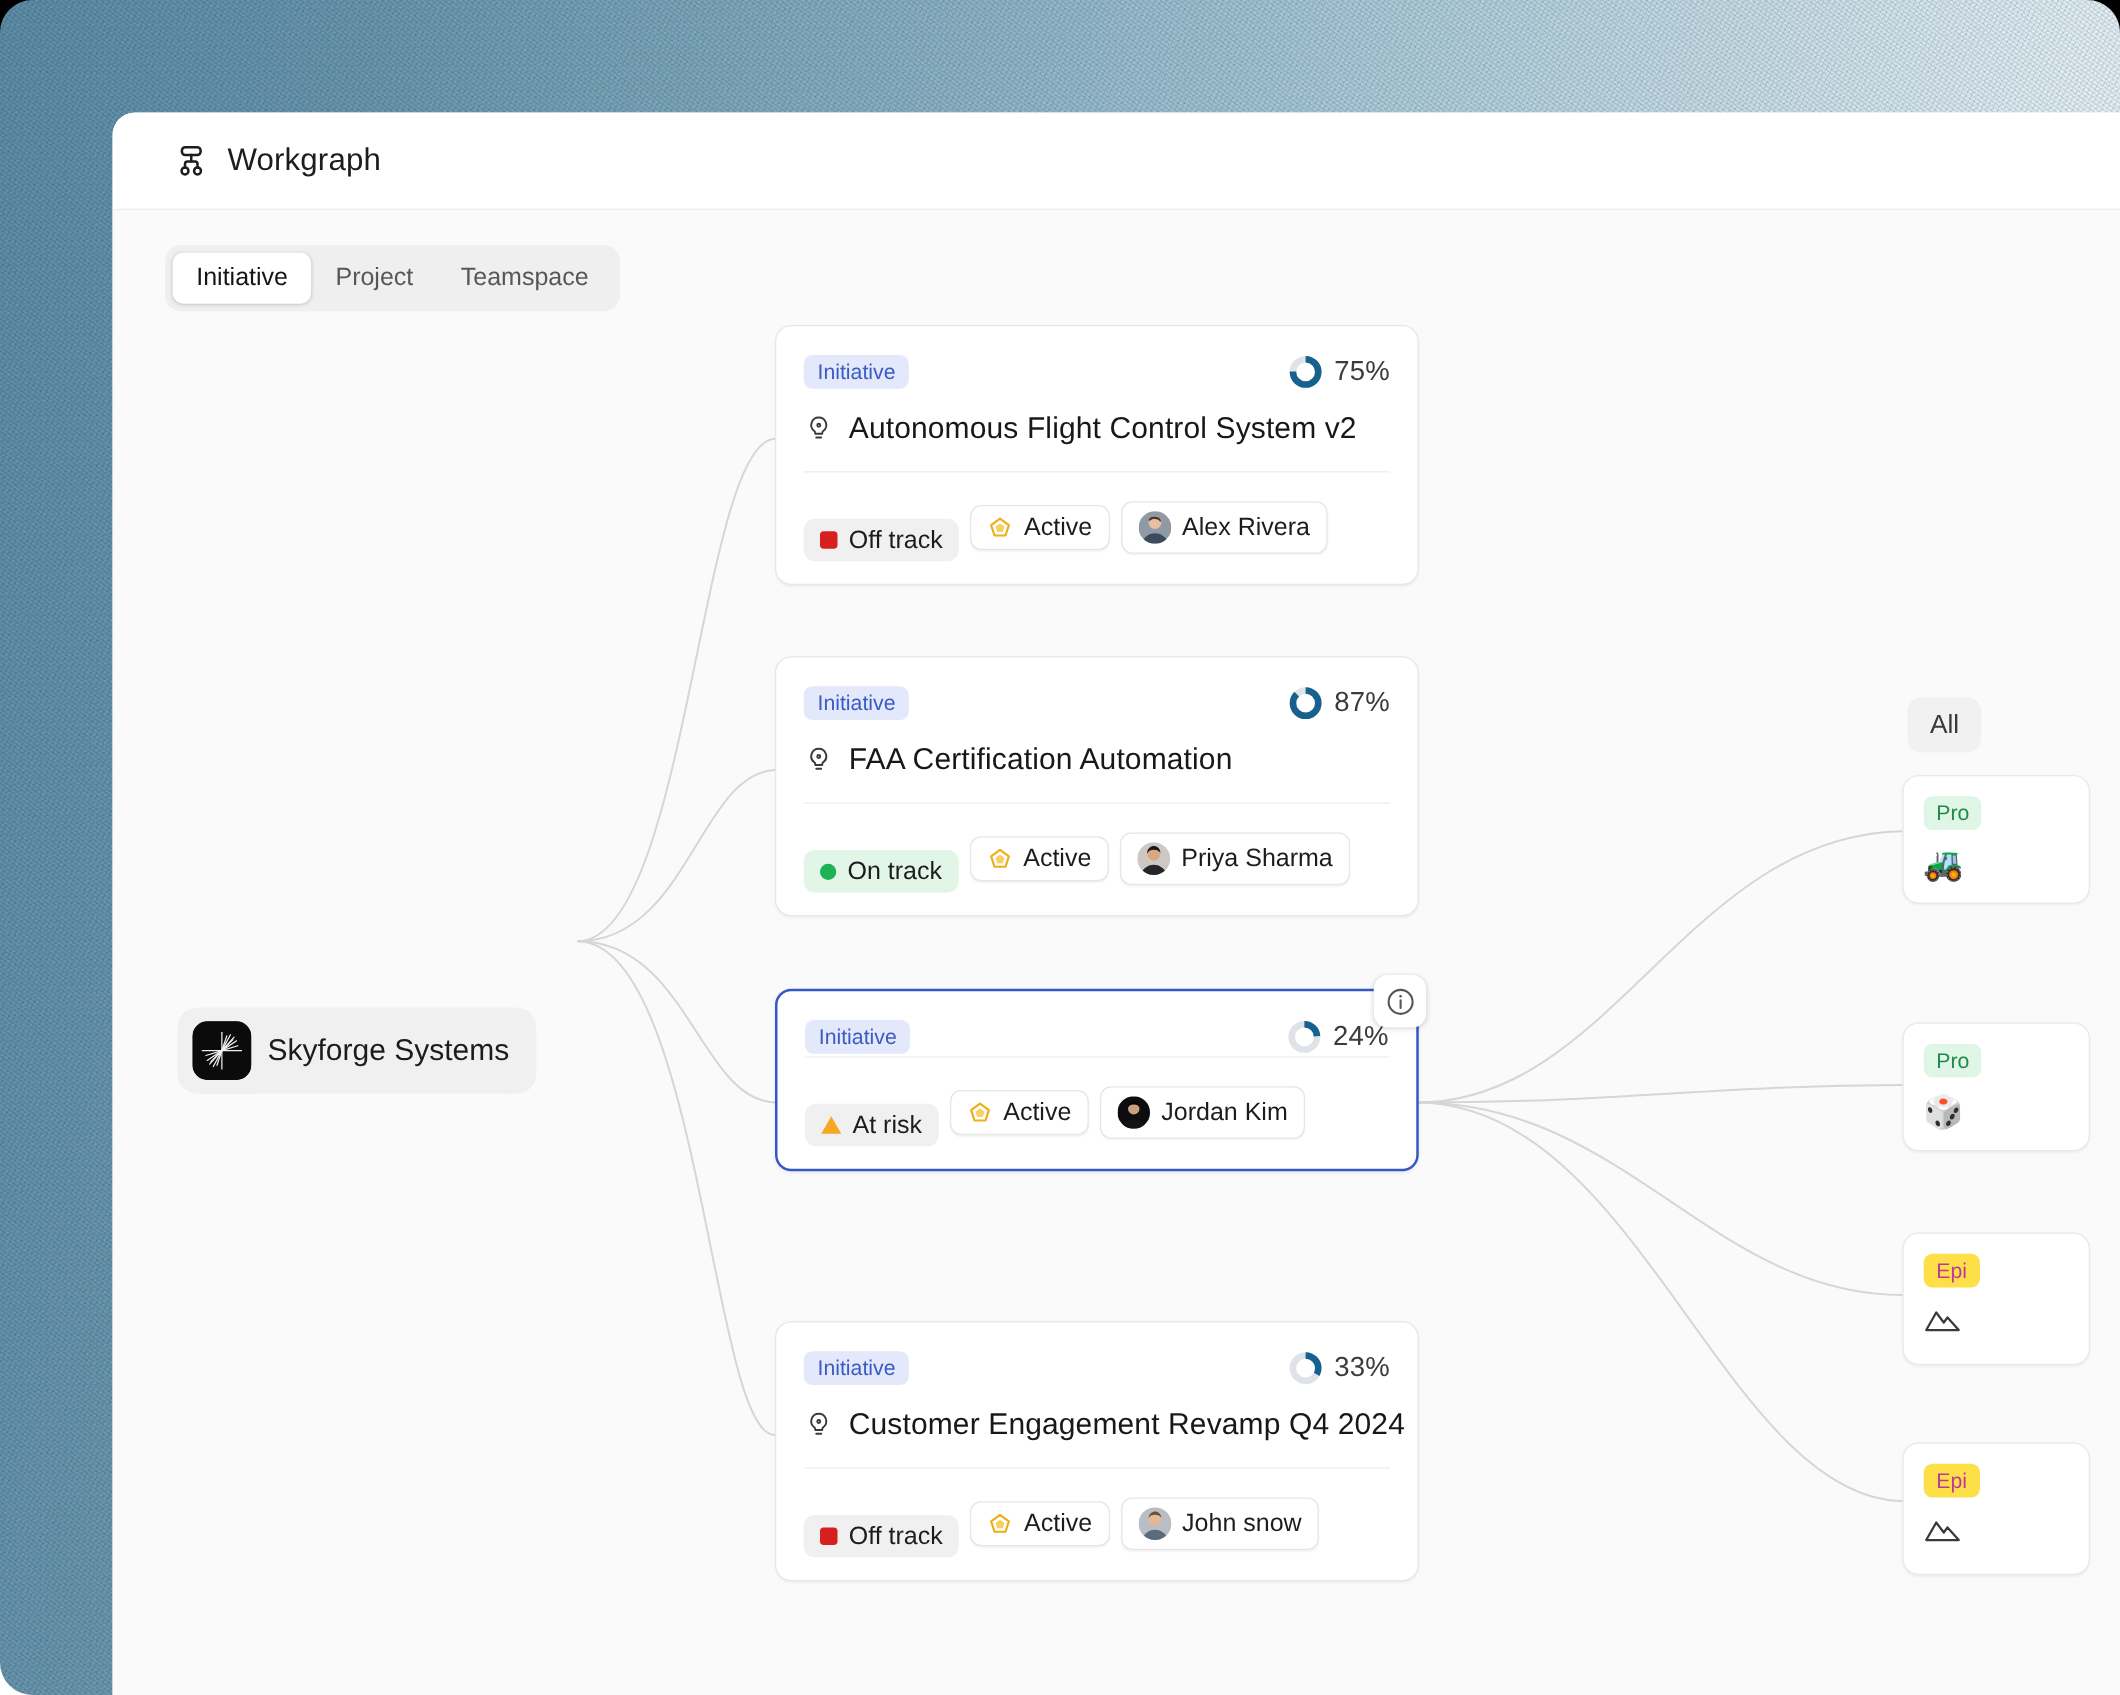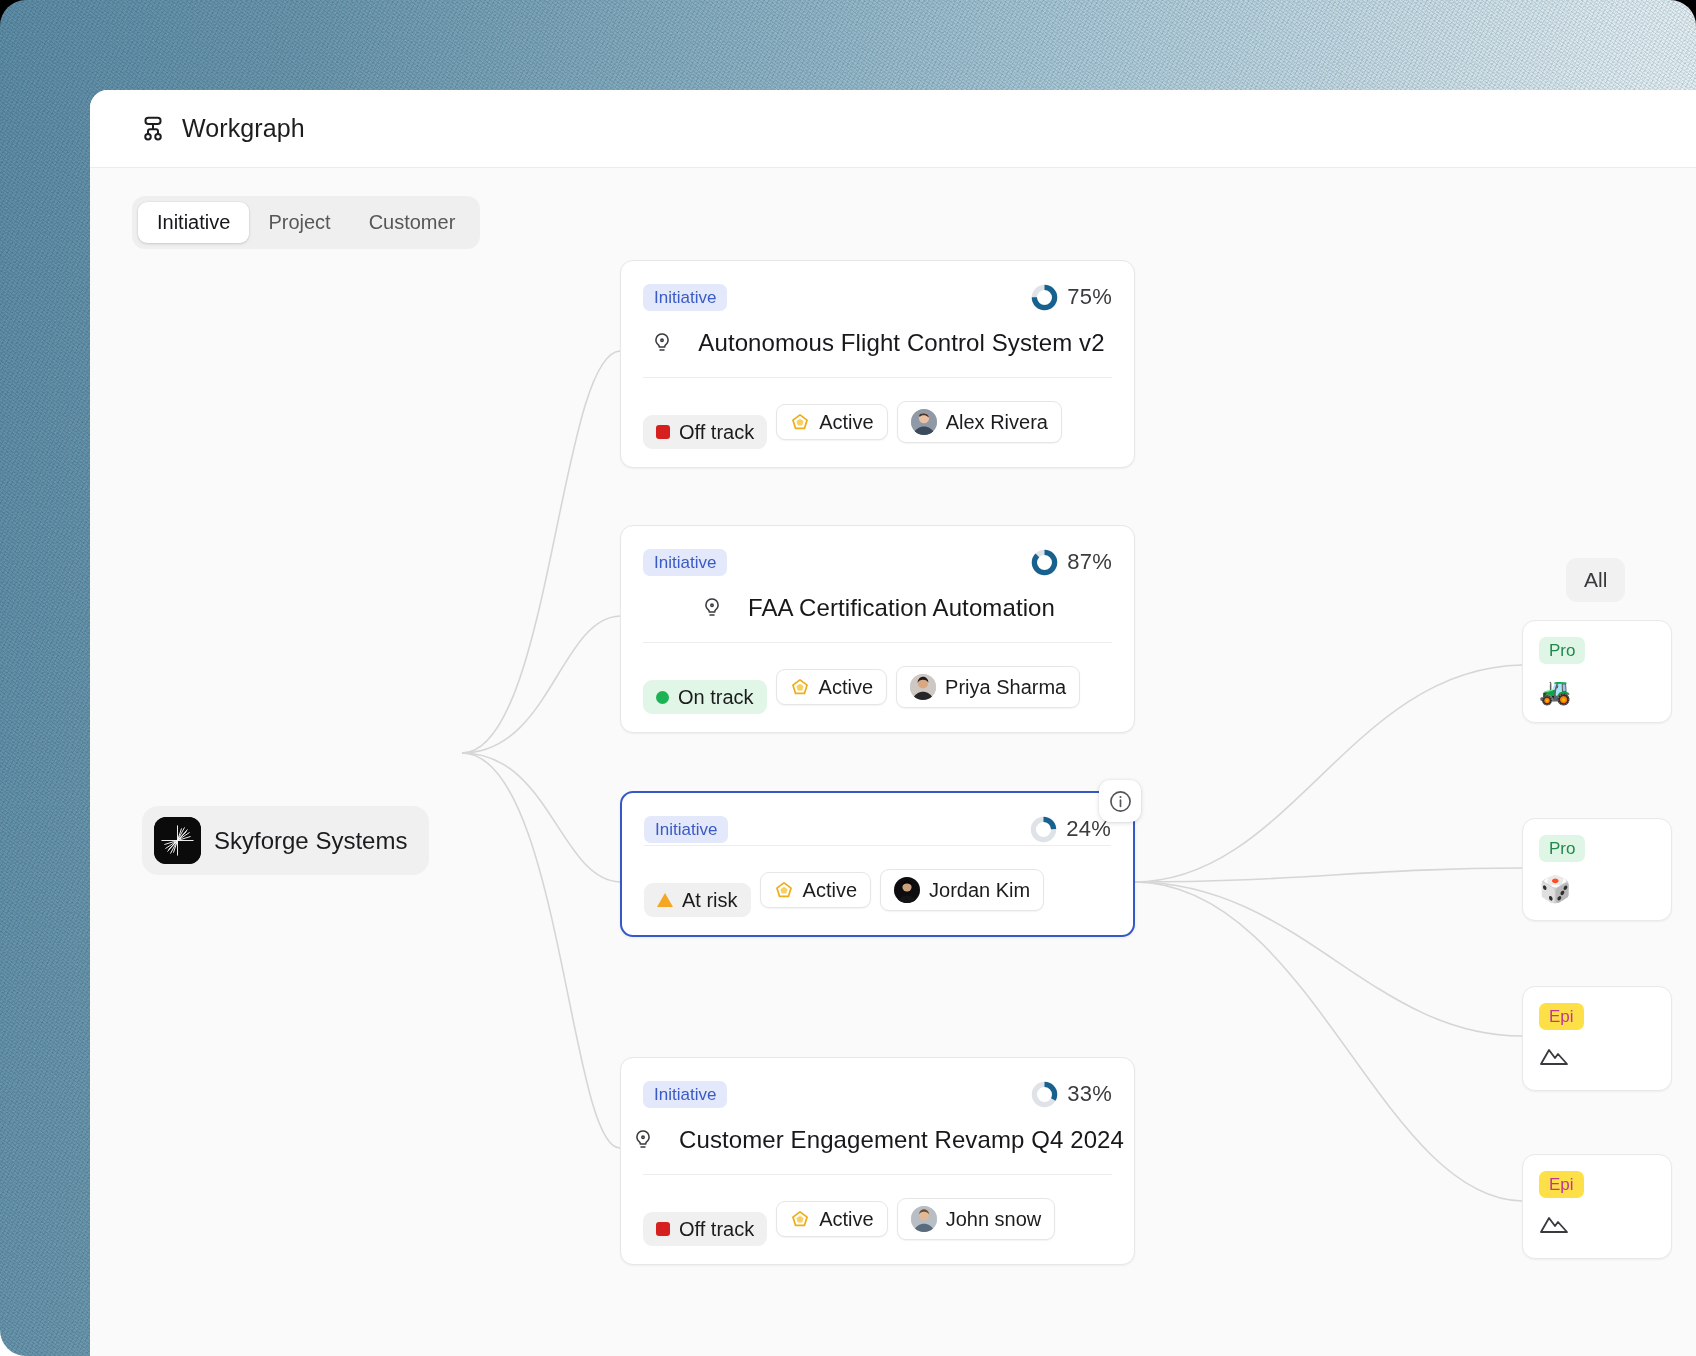--- a/index.html
+++ b/index.html
@@ -197,23 +197,22 @@
   }
   .progress-pct {
     font-size: 22px;
     color: #3b3b3e;
     letter-spacing: .2px;
   }
 
   .card-title-row {
     display: flex;
     align-items: center;
-    gap: 24px;
+    gap: 12px;
     padding: 16px 0 20px 0;
-    justify-content: center;
   }
   .bulb-icon { width: 24px; height: 24px; flex: none; }
   .card-title {
     font-size: 24px;
     color: #18181b;
     white-space: nowrap;
     letter-spacing: .1px;
   }
 
   .card-divider {
@@ -366,21 +365,21 @@
 
         <path class="edge-path" d="M1044 714 C 1200 714, 1260 500, 1432 497"></path>
         <path class="edge-path" d="M1044 714 C 1210 714, 1280 700, 1432 700"></path>
         <path class="edge-path" d="M1044 714 C 1210 714, 1280 868, 1432 868"></path>
         <path class="edge-path" d="M1044 714 C 1220 714, 1290 1030, 1432 1033"></path>
       </svg>
 
       <div class="tabbar">
         <div class="tab active">Initiative</div>
         <div class="tab">Project</div>
-        <div class="tab">Customer</div>
+        <div class="tab">Teamspace</div>
       </div>
 
       <div class="root-node">
         <span class="root-logo">
           <svg viewBox="0 0 48 48" width="47" height="47">
             <rect width="48" height="48" rx="12" fill="#0b0b0b"></rect>
             <g stroke="#ffffff" stroke-width="1" stroke-linecap="round" opacity=".95">
               <line x1="8" y1="24" x2="40" y2="24"></line>
               <line x1="24" y1="9" x2="24" y2="39"></line>
               <line x1="24" y1="24" x2="34" y2="13"></line>
@@ -592,21 +591,21 @@
                 <circle cx="13" cy="9.4" r="5" fill="#e2b996"></circle>
                 <path d="M2.5 26c1.6-5.8 6.6-8.2 10.5-8.2S21.9 20.2 23.5 26z" fill="#5a6b7e"></path>
                 <path d="M7.8 8.6c.6-3.8 3-5.4 5.2-5.4s4.8 1.6 5.2 5.2c-1.2-1.8-2.8-2.6-5.2-2.6s-4 .8-5.2 2.8z" fill="#6b5134"></path>
               </svg>
             </span>
             <span>John snow</span>
           </span>
         </div>
       </div>
 
-      <div class="all-pill" style="left:1476px; top:390px;">All</div>
+      <div class="all-pill" style="left:1436px; top:390px;">All</div>
 
       <div class="mini-card" style="left:1432px; top:452px;">
         <span class="mini-badge project">Pro</span>
         <div class="mini-emoji">🚜</div>
       </div>
 
       <div class="mini-card" style="left:1432px; top:650px;">
         <span class="mini-badge project">Pro</span>
         <div class="mini-emoji">🎲</div>
       </div>

